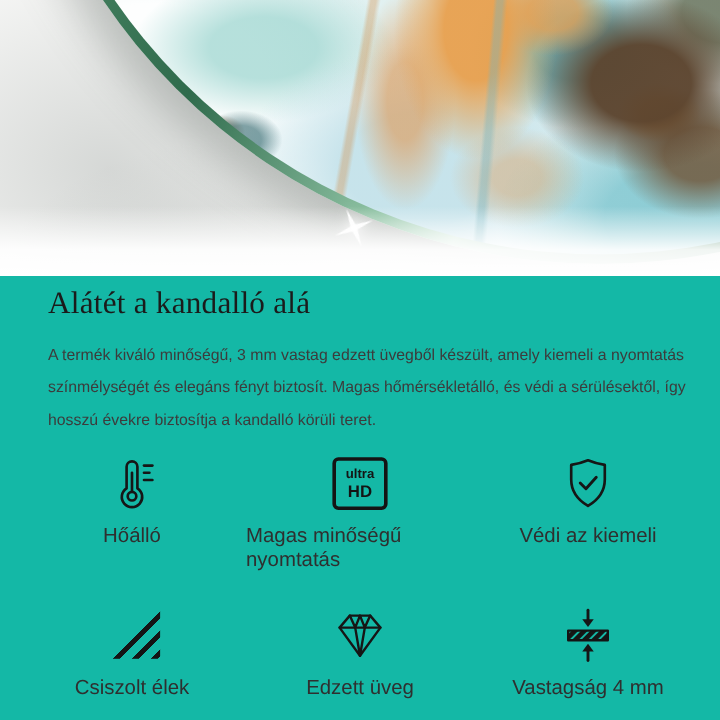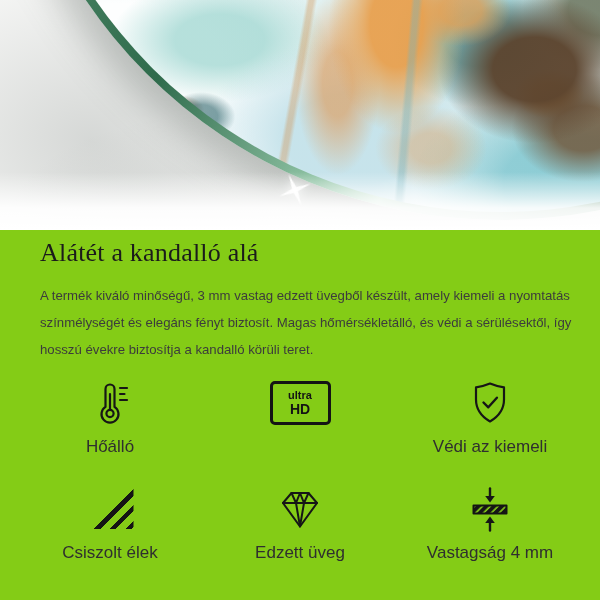--- a/index.html
+++ b/index.html
@@ -1,19 +1,19 @@
 <!DOCTYPE html>
 <html lang="hu"><head>
 <meta charset="utf-8">
 <style>
   * { margin:0; padding:0; box-sizing:border-box; }
   html,body { background:#fff; }
   .page {
     position:relative; width:600px; height:600px; overflow:hidden;
-    background:#84cc16; font-family:"Liberation Sans", sans-serif;
+    background:#14b8a6; font-family:"Liberation Sans", sans-serif;
   }
 
   
   .hero { position:relative; width:600px; height:230px; overflow:hidden;
     background:
       radial-gradient(380px 300px at 90px 140px, rgba(122,130,126,0.30), rgba(255,255,255,0) 70%),
       radial-gradient(320px 140px at 250px 215px, rgba(140,147,143,0.20), rgba(255,255,255,0) 75%),
       #fdfdfc;
   }
   .glass-edge {
@@ -59,21 +59,21 @@
 
   
   .features { margin:14px 10px 0 10px; display:grid;
     grid-template-columns:190px 190px 190px; row-gap:26px; justify-content:center; }
   .feature { display:flex; flex-direction:column; align-items:center; }
   .icon-box { height:52px; display:flex; align-items:center; justify-content:center; }
   .feature-label { margin-top:8px; font-size:17px; color:#2f2f2f; }
   .icon-box svg { stroke:#161616; fill:none; stroke-width:2.2; stroke-linecap:round; stroke-linejoin:round; }
   .icon-box svg .fill { fill:#161616; stroke:none; }
 
-  .uhd { width:61px; height:44px; border:3px solid #141414; border-radius:5px;
+  .uhd { width:46px; height:44px; border:3px solid #141414; border-radius:5px;
     display:flex; flex-direction:column; align-items:center; justify-content:center;
     line-height:1; color:#141414; }
   .uhd .u  { font-size:11px; font-weight:700; }
   .uhd .hd { font-size:14px; font-weight:700; margin-top:1px; }
 
   .stripes { width:47px; height:41px;
     clip-path:polygon(0 100%, 100% 0, 100% 100%);
     background:repeating-linear-gradient(135deg, #141414 0 4.6px, transparent 4.6px 11.2px); }
 </style>
 </head>
@@ -116,20 +116,21 @@
         <div class="feature-label">Hőálló</div>
       </div>
 
       <div class="feature">
         <div class="icon-box">
           <div class="uhd">
             <span class="u">ultra</span>
             <span class="hd">HD</span>
           </div>
         </div>
+        <div class="feature-label">Magas minőségű nyomtatás</div>
       </div>
 
       <div class="feature">
         <div class="icon-box">
           <svg viewBox="0 0 48 48" width="48" height="48">
             <path d="M24 4.5c4.6 1.9 9.3 3.2 14 3.9v12.1c0 9.8-5.3 16.9-14 22-8.7-5.1-14-12.2-14-22V8.4c4.7-.7 9.4-2 14-3.9z"></path>
             <path d="M17.5 23.5l4.8 4.8 8.6-9.6" stroke-width="2.4"></path>
           </svg>
         </div>
         <div class="feature-label">Védi az kiemeli</div>

